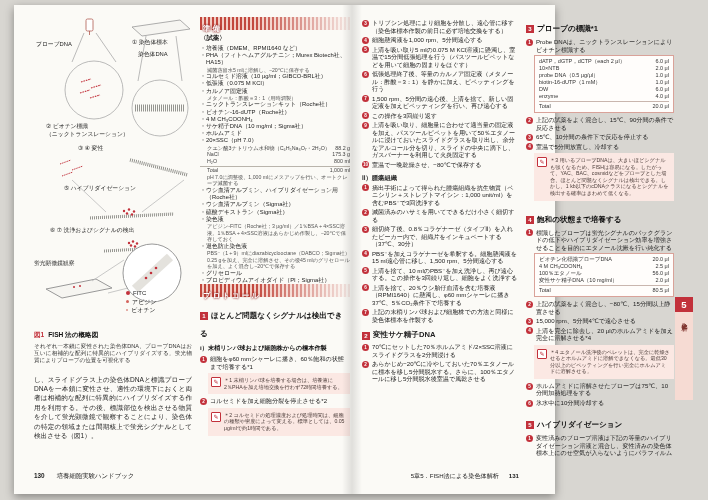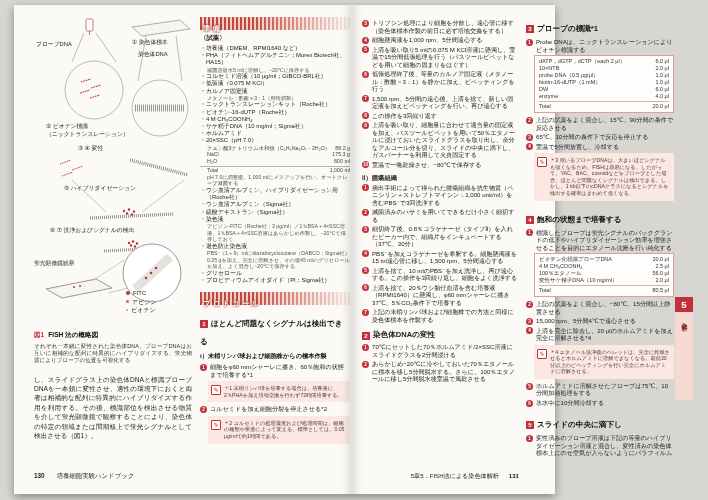--- a/index.html
+++ b/index.html
@@ -251,21 +251,21 @@
 
           <div class="rg" data-kind="b"><span class="rt">退色防止染色液</span></div>
 
           <div class="rg" data-kind="s"><span class="rt">PBS⁻（1＋9）mlにdiazabicyclooctane（DABCO；Sigma社）0.25 gを加え、完全に溶解させ、その後45 mlのグリセロールを加え、よく混合し−20℃で保存する</span></div>
 
           <div class="rg" data-kind="b"><span class="rt">グリセロール</span></div>
 
           <div class="rg" data-kind="b"><span class="rt">プロピディウムアイオダイド（PI；Sigma社）</span></div>
 
       </div>
-      <div class="banner" style="margin-top:8px"><span>プロトコール</span></div>
+      <div class="banner" style=""><span>プロトコール</span></div>
       <div class="sec">
         <span class="sq">1</span><span class="st">ほとんど問題なくシグナルは検出できる</span>
       </div>
       <div class="subh">i）末梢リンパ球および細胞株からの標本作製</div>
       <div>
 
           <div class="blk">
             <span class="num">1</span><span class="t">細胞をφ60 mmシャーレに播き、60％飽和の状態まで培養する*1</span>
           </div>
 
@@ -344,21 +344,21 @@
 
         <div class="blk">
           <span class="num">6</span><span class="t">上清を捨て、20％ウシ胎仔血清を含む培養液（RPMI1640）に懸濁し、φ60 mmシャーレに播き37℃、5％CO₂条件下で培養する</span>
         </div>
 
         <div class="blk">
           <span class="num">7</span><span class="t">上記の末梢リンパ球および細胞株での方法と同様に染色体標本を作製する</span>
         </div>
 
         <div class="blk" data-kind="sec">
-          <span class="num">2</span><span class="t">染色体DNAの変性</span>
+          <span class="num">2</span><span class="t">変性サケ精子DNA</span>
         </div>
 
         <div class="blk">
           <span class="num">1</span><span class="t">70℃にセットした70％ホルムアミド/2×SSC溶液にスライドグラスを2分間浸ける</span>
         </div>
 
         <div class="blk">
           <span class="num">2</span><span class="t">あらかじめ−20℃に冷やしておいた70％エタノールに標本を移し5分間脱水する。さらに、100％エタノールに移し5分間脱水後室温で風乾させる</span>
         </div>
 
@@ -459,21 +459,21 @@
 
         <div class="blk"><span class="num">4</span><span class="t">上清を完全に除去し、20 μlのホルムアミドを加え完全に溶解させる*4</span></div>
 
         <div class="blk" data-kind="note"><span class="note-ic">✎</span><span class="t">＊4 エタノール洗浄後のペレットは、完全に乾燥させるとホルムアミドに溶解できなくなる。最低30分以上のピペッティングを行い完全にホルムアミドに溶解させる。</span></div>
 
         <div class="blk"><span class="num">5</span><span class="t">ホルムアミドに溶解させたプローブは75℃、10分間加熱処理をする</span></div>
 
         <div class="blk"><span class="num">6</span><span class="t">氷水中に10分間冷却する</span></div>
 
       <div class="sec">
-        <span class="sq">5</span><span class="st">スライドの中央に滴下し</span>
+        <span class="sq">5</span><span class="st">ハイブリダイゼーション</span>
       </div>
 
         <div class="blk"><span class="num">1</span><span class="t">変性済みのプローブ溶液は下記の等量のハイブリダイゼーション溶液と混合し、変性済みの染色体標本上にのせ空気が入らないようにパラフィルムをかぶせる</span></div>
 
     </div>
 
     <div class="footl">
       <span class="pg">130</span><span>培養細胞実験ハンドブック</span>
     </div>
     <div class="footr">

